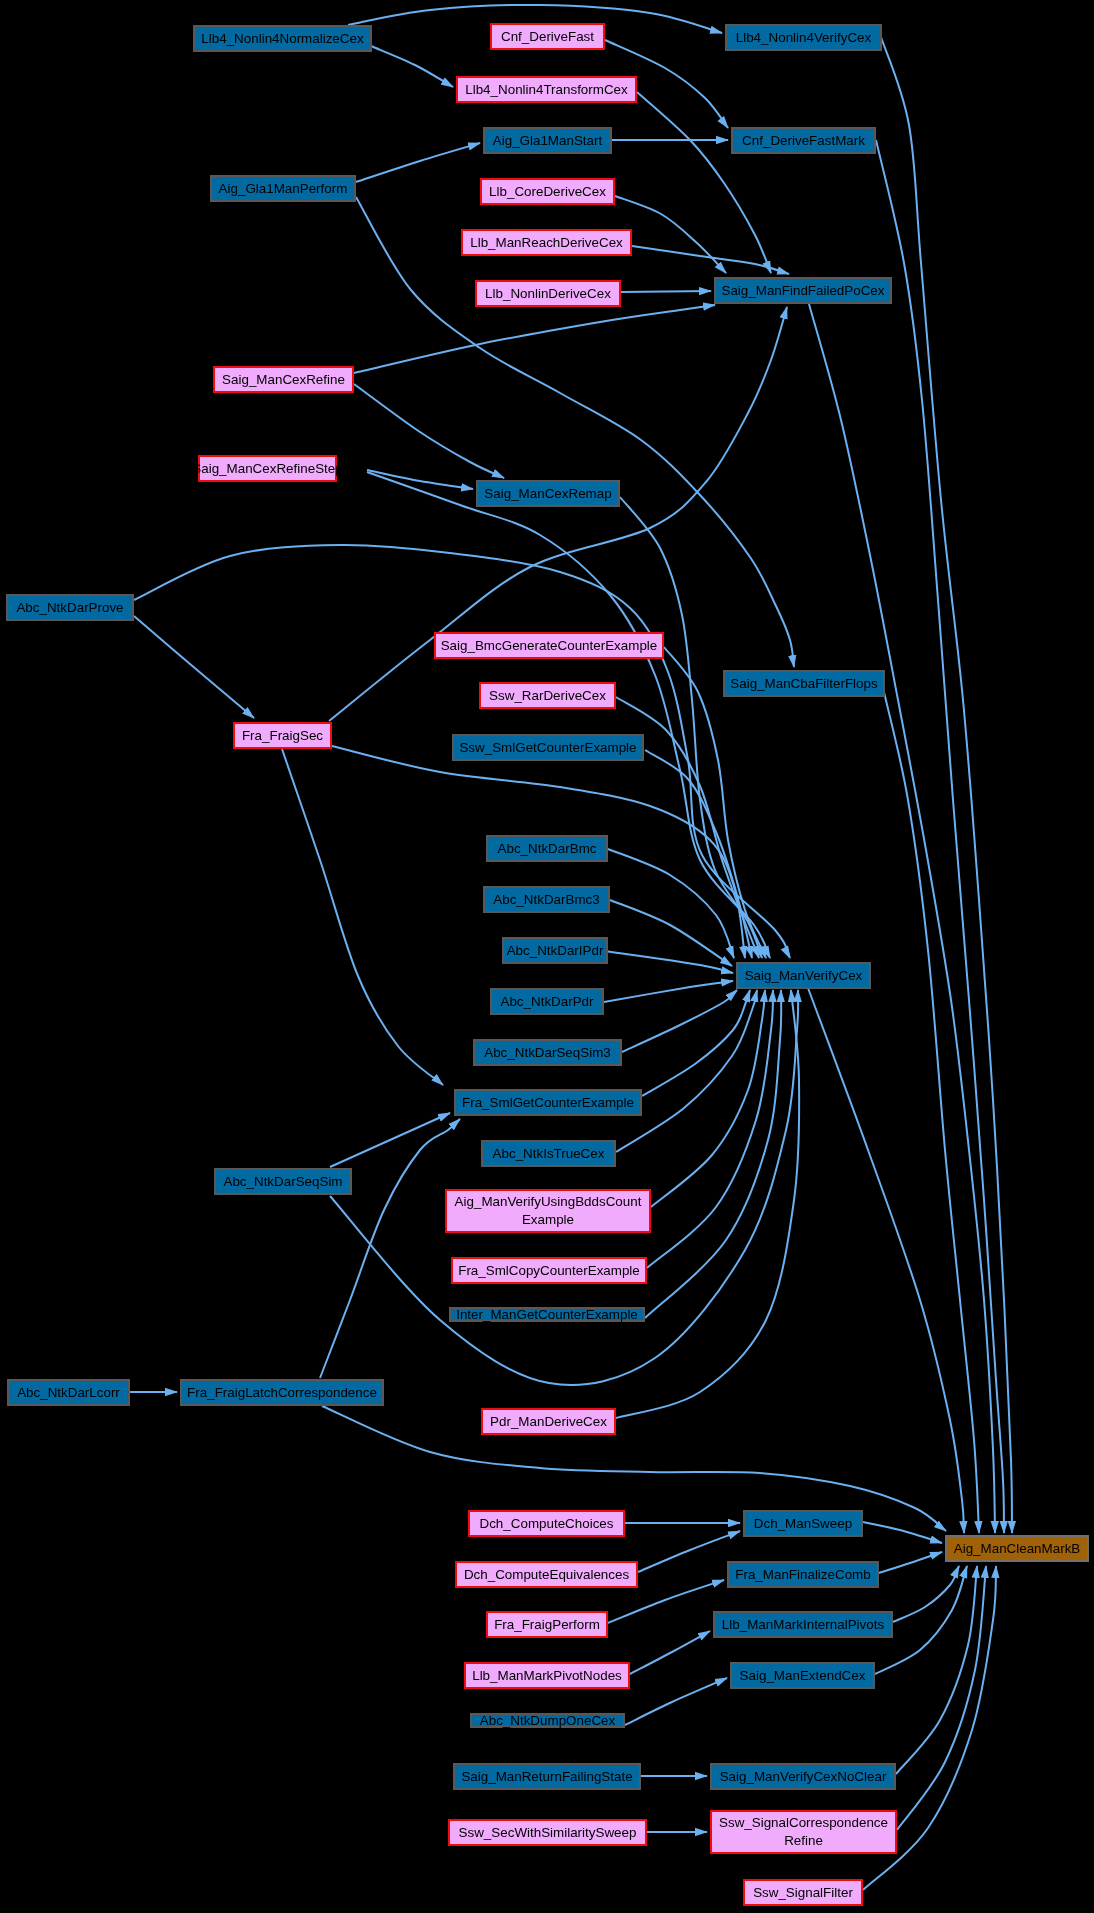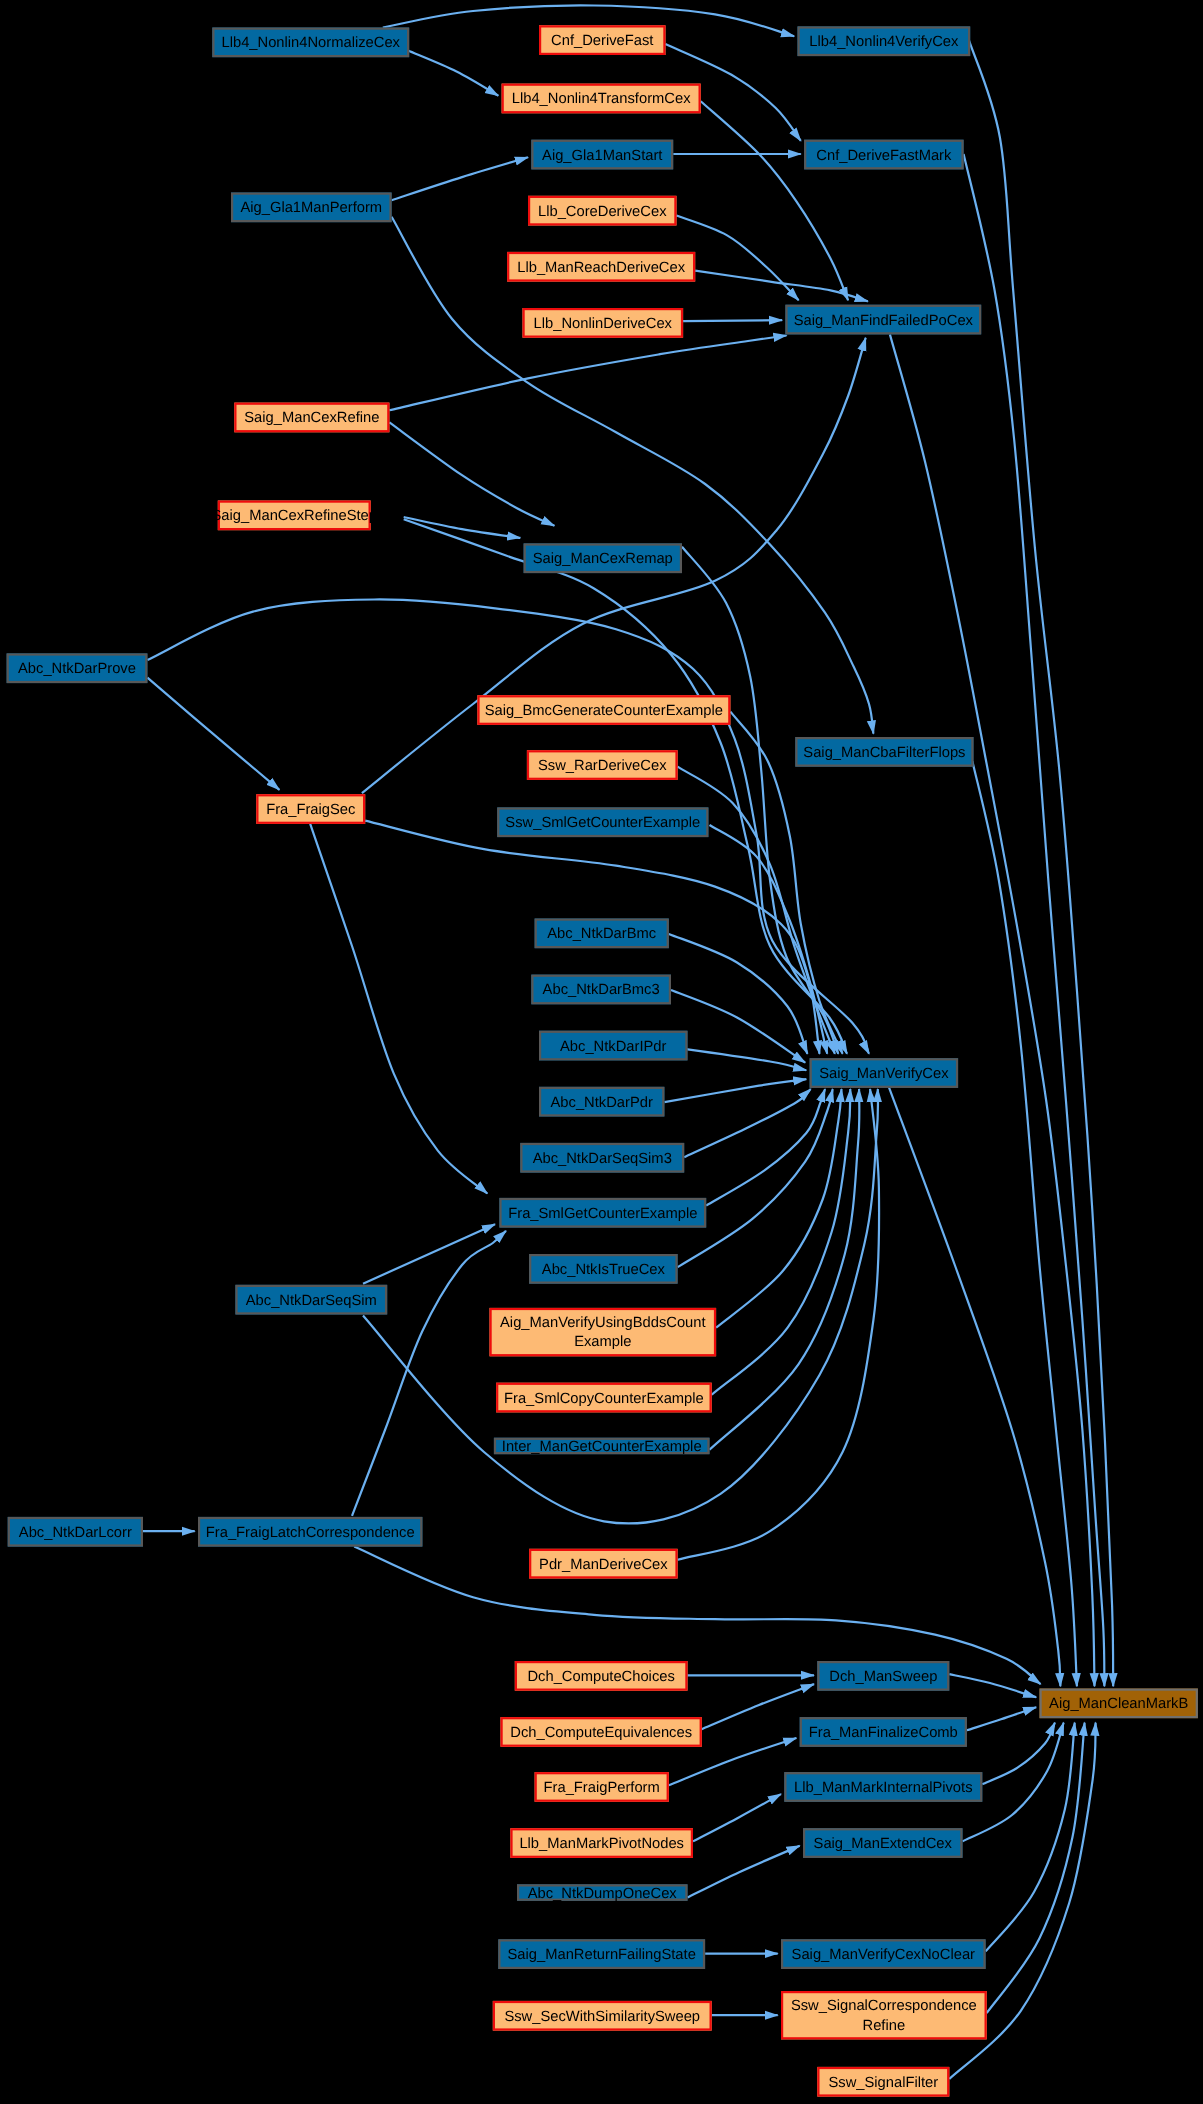--- a/index.html
+++ b/index.html
@@ -2,21 +2,21 @@
 <html><head>
 <meta charset="utf-8">
 <style>
   html,body{margin:0;padding:0;background:#000;}
   #stage{position:relative;width:1094px;height:1913px;background:#000;overflow:hidden;
          font-family:"Liberation Sans","DejaVu Sans",sans-serif;}
   #edges{position:absolute;left:0;top:0;width:1094px;height:1913px;}
   .node{position:absolute;box-sizing:border-box;display:flex;align-items:center;justify-content:center;
         text-align:center;font-size:13.4px;line-height:18px;color:#000;white-space:pre-line;cursor:pointer;}
   .node.normal{background:#0369a1;border:2px solid #585858;}
-  .node.truncated{background:#fdba74;border:2.5px solid #ee0c0c;}
+  .node.truncated{background:#f0abfc;border:2.5px solid #ee0c0c;}
   .node.current{background:#a16207;border:2px solid #716f6c;}
 </style>
 </head>
 <body>
 
 <div id="stage">
   <svg id="edges" xmlns="http://www.w3.org/2000/svg" viewBox="0 0 1094 1913">
       <defs>
         <marker id="arrow" viewBox="0 0 13 10" refX="12" refY="5" markerWidth="13" markerHeight="10" markerUnits="userSpaceOnUse" orient="auto">
           <polygon points="0,0.8 13,5 0,9.2" fill="#6bb0f0"></polygon>
@@ -87,30 +87,30 @@
     <div class="node truncated" style="left: 456px; top: 76px; width: 181px; height: 27px;">Llb4_Nonlin4TransformCex</div>
     <div class="node normal" style="left: 483px; top: 127px; width: 129px; height: 27px;">Aig_Gla1ManStart</div>
     <div class="node normal" style="left: 731px; top: 127px; width: 145px; height: 27px;">Cnf_DeriveFastMark</div>
     <div class="node normal" style="left: 210px; top: 175px; width: 146px; height: 27px;">Aig_Gla1ManPerform</div>
     <div class="node truncated" style="left: 480px; top: 178px; width: 135px; height: 27px;">Llb_CoreDeriveCex</div>
     <div class="node truncated" style="left: 461px; top: 229px; width: 171px; height: 27px;">Llb_ManReachDeriveCex</div>
     <div class="node truncated" style="left: 475px; top: 280px; width: 146px; height: 27px;">Llb_NonlinDeriveCex</div>
     <div class="node normal" style="left: 714px; top: 277px; width: 178px; height: 27px;">Saig_ManFindFailedPoCex</div>
     <div class="node truncated" style="left: 213px; top: 366px; width: 141px; height: 27px;">Saig_ManCexRefine</div>
     <div class="node truncated" style="left: 198px; top: 455px; width: 139px; height: 27px;">Saig_ManCexRefineStep</div>
-    <div class="node normal" style="left: 476px; top: 494px; width: 144px; height: 27px;">Saig_ManCexRemap</div>
+    <div class="node normal" style="left: 476px; top: 480px; width: 144px; height: 27px;">Saig_ManCexRemap</div>
     <div class="node normal" style="left: 6px; top: 594px; width: 128px; height: 27px;">Abc_NtkDarProve</div>
     <div class="node truncated" style="left: 434px; top: 632px; width: 230px; height: 27px;">Saig_BmcGenerateCounterExample</div>
     <div class="node truncated" style="left: 479px; top: 682px; width: 137px; height: 27px;">Ssw_RarDeriveCex</div>
     <div class="node normal" style="left: 723px; top: 670px; width: 162px; height: 27px;">Saig_ManCbaFilterFlops</div>
     <div class="node normal" style="left: 452px; top: 734px; width: 192px; height: 27px;">Ssw_SmlGetCounterExample</div>
     <div class="node truncated" style="left: 233px; top: 722px; width: 99px; height: 27px;">Fra_FraigSec</div>
     <div class="node normal" style="left: 486px; top: 835px; width: 122px; height: 27px;">Abc_NtkDarBmc</div>
     <div class="node normal" style="left: 483px; top: 886px; width: 127px; height: 27px;">Abc_NtkDarBmc3</div>
-    <div class="node normal" style="left: 490px; top: 937px; width: 135px; height: 27px;">Abc_NtkDarIPdr</div>
+    <div class="node normal" style="left: 502px; top: 937px; width: 106px; height: 27px;">Abc_NtkDarIPdr</div>
     <div class="node normal" style="left: 490px; top: 988px; width: 114px; height: 27px;">Abc_NtkDarPdr</div>
     <div class="node normal" style="left: 736px; top: 962px; width: 135px; height: 27px;">Saig_ManVerifyCex</div>
     <div class="node normal" style="left: 473px; top: 1039px; width: 149px; height: 27px;">Abc_NtkDarSeqSim3</div>
     <div class="node normal" style="left: 454px; top: 1089px; width: 188px; height: 27px;">Fra_SmlGetCounterExample</div>
     <div class="node normal" style="left: 481px; top: 1140px; width: 135px; height: 27px;">Abc_NtkIsTrueCex</div>
     <div class="node truncated" style="left: 445px; top: 1189px; width: 206px; height: 44px;">Aig_ManVerifyUsingBddsCount
 Example</div>
     <div class="node truncated" style="left: 451px; top: 1257px; width: 196px; height: 27px;">Fra_SmlCopyCounterExample</div>
     <div class="node normal" style="left: 449px; top: 1307px; width: 196px; height: 15px;">Inter_ManGetCounterExample</div>
     <div class="node normal" style="left: 214px; top: 1168px; width: 138px; height: 27px;">Abc_NtkDarSeqSim</div>

